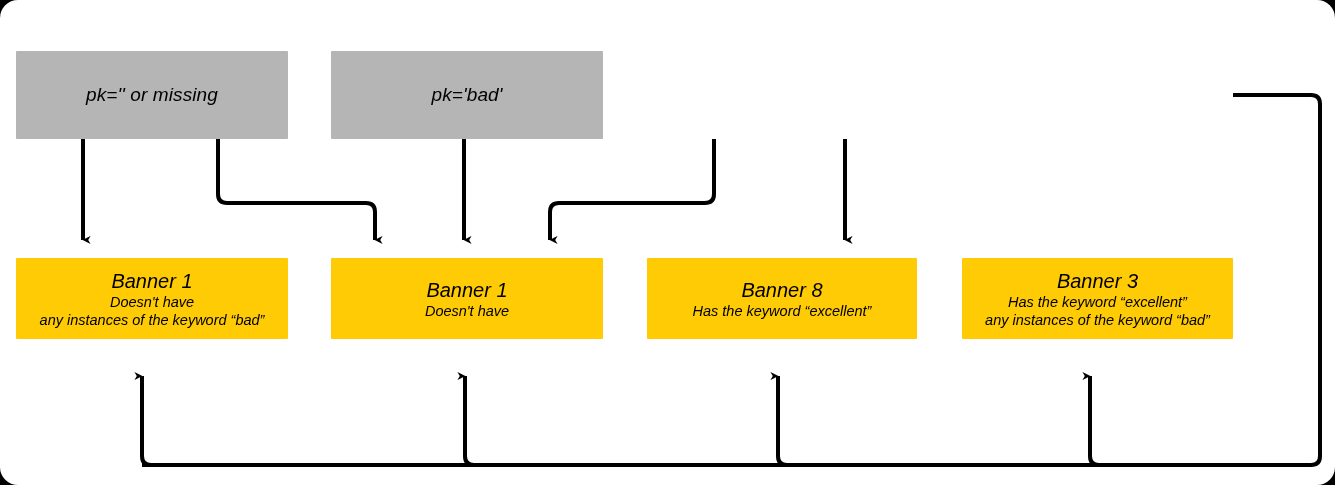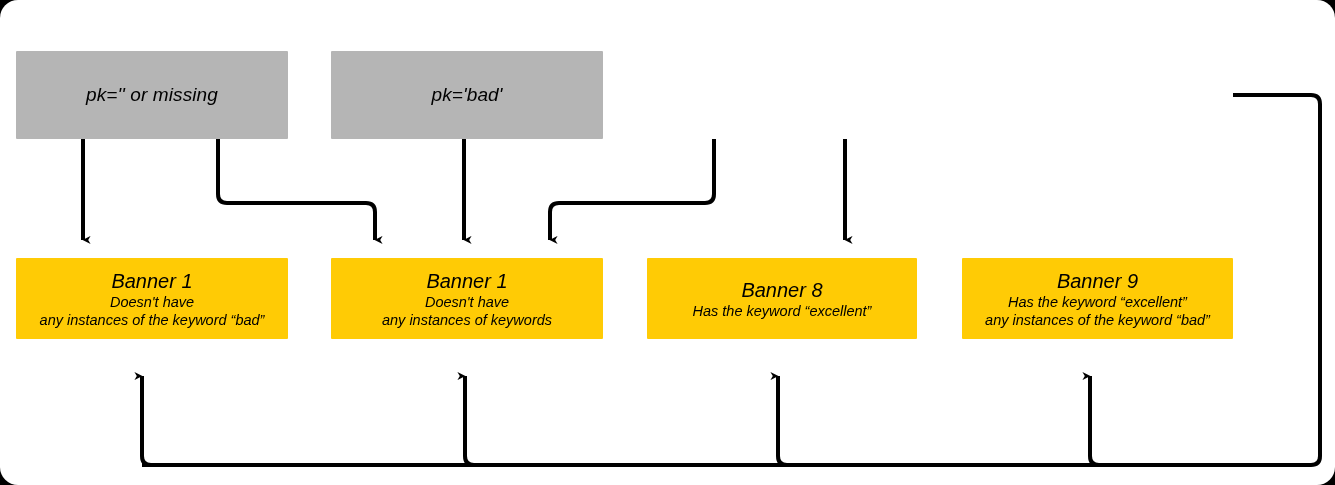--- a/index.html
+++ b/index.html
@@ -113,30 +113,29 @@
     <div class="banner-title">Banner 1</div>
     <div class="banner-desc">
         <span>Doesn't have</span>
         <span>any instances of the keyword “bad”</span>
       </div>
   </div>
   <div class="node banner-node col-2">
     <div class="banner-title">Banner 1</div>
     <div class="banner-desc">
         <span>Doesn't have</span>
-        <span>any instances of keywords</span>
       </div>
   </div>
   <div class="node banner-node col-3">
     <div class="banner-title">Banner 8</div>
     <div class="banner-desc">
         <span>Has the keyword “excellent”</span>
       </div>
   </div>
   <div class="node banner-node col-4">
-    <div class="banner-title">Banner 9</div>
+    <div class="banner-title">Banner 3</div>
     <div class="banner-desc">
         <span>Has the keyword “excellent”</span>
         <span>any instances of the keyword “bad”</span>
       </div>
   </div>
 
 </div>
 
 </body></html>

